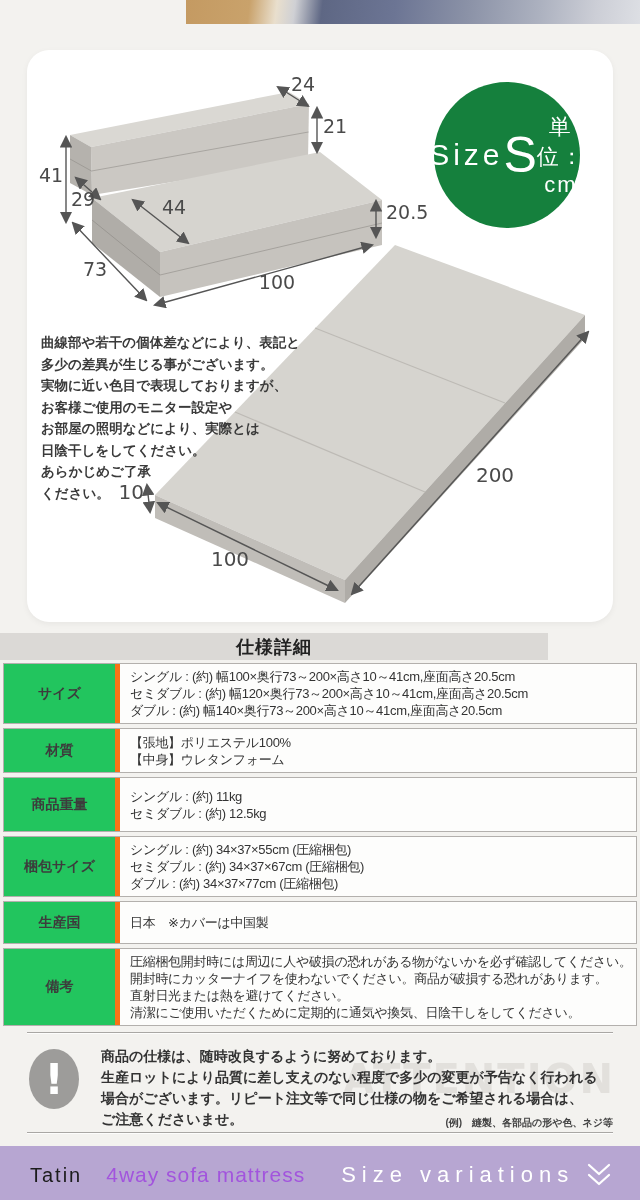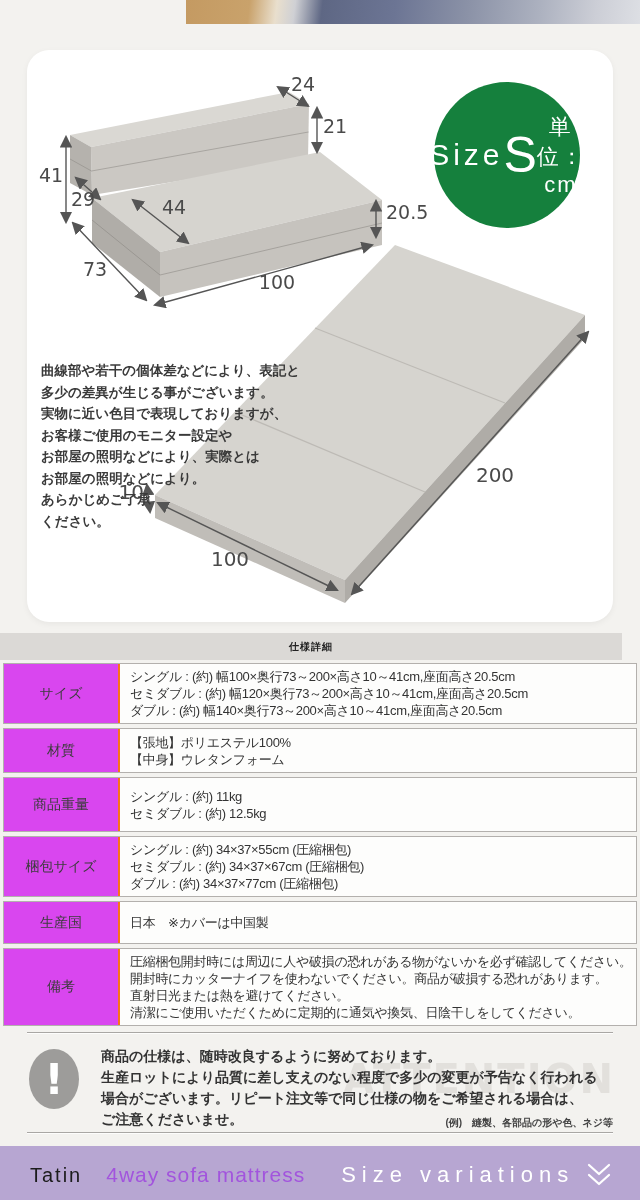--- a/index.html
+++ b/index.html
@@ -22,32 +22,32 @@
 
   .size-badge { position:absolute; left:407px; top:32px; width:146px; height:146px;
     border-radius:50%; background:#15803d; color:#fff; display:flex; flex-direction:row;
     align-items:center; justify-content:center; text-align:center; }
   .size-badge .w  { font-size:30px; letter-spacing:4px; font-weight:400; line-height:1; }
   .size-badge .s  { font-size:50px; line-height:1.05; font-weight:400; }
   .size-badge .dash { width:104px; border-top:3px dashed #fff; margin:7px 0 6px; }
   .size-badge .u  { font-size:22px; letter-spacing:2px; }
 
   .disclaimer { position:absolute; left:14px; top:282px; width:300px;
-    font-size:13.5px; line-height:21.5px; color:#3a3a3a; font-weight:600; white-space:nowrap;margin-top:28px; }
-
-  
-  .spec-header { position:absolute; left:0; top:633px; width:622px; height:27px;
+    font-size:13.5px; line-height:21.5px; color:#3a3a3a; font-weight:600; white-space:nowrap; }
+
+  
+  .spec-header { position:absolute; left:0; top:633px; width:548px; height:27px;
     background:#dbd9d6; display:flex; align-items:center; justify-content:center;
-    font-size:10px; font-weight:bold; color:#222; letter-spacing:1px; }
+    font-size:18px; font-weight:bold; color:#222; letter-spacing:1px; }
   .spec-table { position:absolute; left:3px; top:663px; width:634px;
     display:flex; flex-direction:column; gap:4px; }
   .spec-row { display:flex; border:1px solid #b3b0ad; background:#fdfdfc; }
-  .spec-row .lbl { width:116px; flex:0 0 116px; background:#d946ef; border-right:2px solid #f97316;
+  .spec-row .lbl { width:116px; flex:0 0 116px; background:#22c55e; border-right:5px solid #f97316;
     display:flex; align-items:center; justify-content:center;
-    font-size:14px; font-weight:normal; color:#3c3c3c; }
+    font-size:14px; font-weight:bold; color:#3c3c3c; }
   .spec-row .val { flex:1; padding:4px 10px; display:flex; flex-direction:column; justify-content:center;
     font-size:13px; line-height:17px; color:#333; letter-spacing:-0.3px; white-space:nowrap; }
   .r0 { min-height:59px; } .r1 { min-height:45px; } .r2 { min-height:55px; }
   .r3 { min-height:59px; } .r4 { min-height:43px; } .r5 { min-height:74px; }
 
   .divider { position:absolute; left:27px; width:586px; height:0;
     border-top:1px solid #a9a7a4; box-shadow:0 1px 0 rgba(255,255,255,0.8); }
   .div1 { top:1032px; } .div2 { top:1132px; }
 
   
@@ -143,21 +143,21 @@
       <text class="dim-label" x="175" y="328" font-size="20" text-anchor="middle">100</text>
       <text class="dim-label" x="440" y="244" font-size="20" text-anchor="middle">200</text>
     </svg>
 
     <div class="disclaimer">
       <div>曲線部や若干の個体差などにより、表記と</div>
       <div>多少の差異が生じる事がございます。</div>
       <div>実物に近い色目で表現しておりますが、</div>
       <div>お客様ご使用のモニター設定や</div>
       <div>お部屋の照明などにより、実際とは</div>
-      <div>お部屋の照明などにより。</div>
+      <div>日陰干しをしてください。</div>
       <div>あらかじめご了承</div>
       <div>ください。</div>
     </div>
   </div>
 
   <div class="spec-header">仕様詳細</div>
 
   <div class="spec-table">
     <div class="spec-row r0">
       <div class="lbl">サイズ</div>

